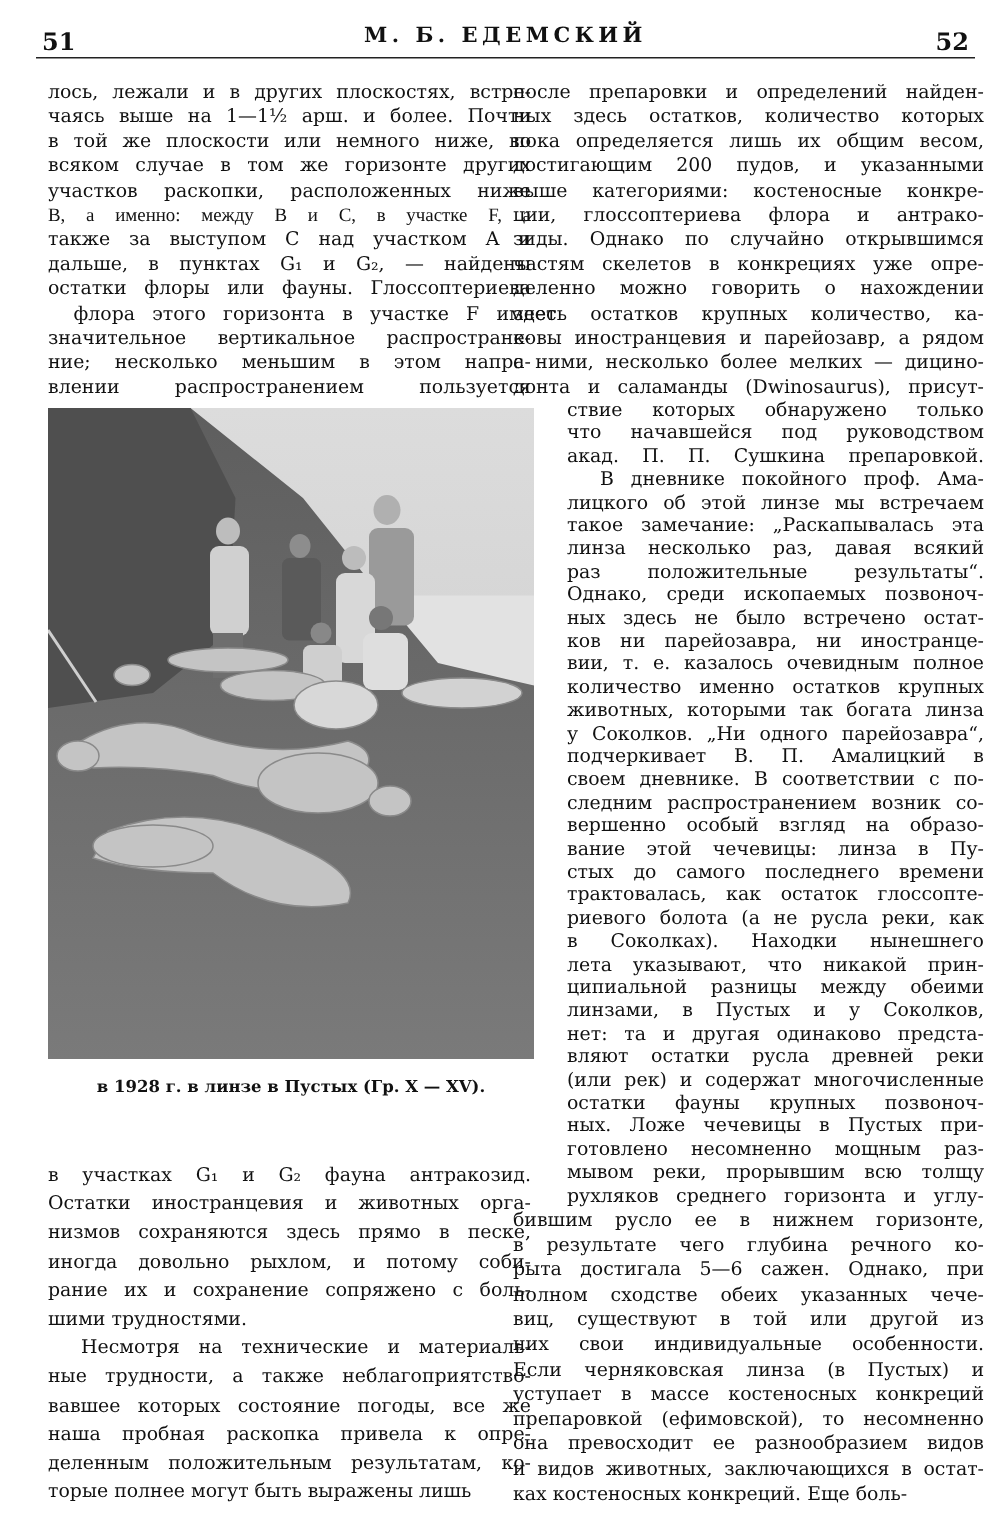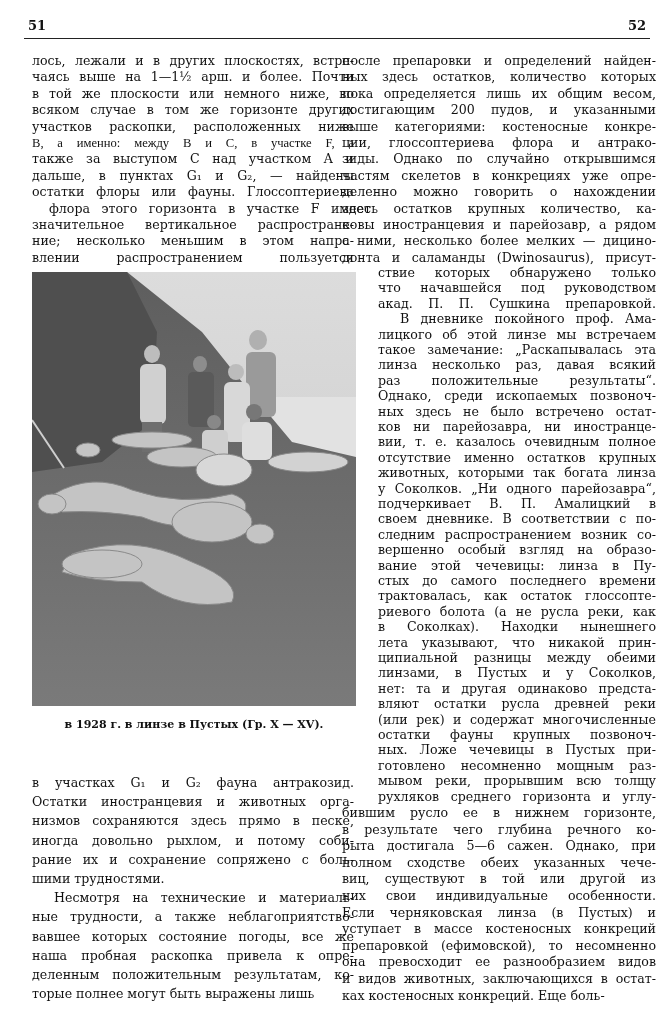--- a/index.html
+++ b/index.html
@@ -1,19 +1,19 @@
 <!DOCTYPE html>
 <html><head>
 <meta charset="utf-8">
 <style>
   html, body { margin:0; padding:0; background:#fff; }
   body { width:664px; height:1024px; position:relative; overflow:hidden;
          font-family:"DejaVu Serif", serif; color:#111; }
   .header { position:absolute; left:24px; right:14px; top:16px; height:24px; }
-  .pnum { position:absolute; top:2px; font-size:13px; font-weight:bold; }
+  .pnum { position:absolute; top:2px; font-size:16px; font-weight:bold; }
   .pnum.left { left:4px; }
   .pnum.right { right:4px; }
   .running-title { position:absolute; left:0; right:0; top:0; text-align:center;
                    font-size:14px; font-weight:bold; letter-spacing:3px; }
   .rule { position:absolute; left:24px; right:14px; top:38px; height:0;
           border-top:1.5px solid #222; }
   .line { position:absolute; font-size:12.6px; line-height:18.2px; height:18px;
           white-space:nowrap; text-align:justify; text-align-last:justify;
           overflow:hidden; }
   .col-left .line { left:32px; width:322px; }
@@ -24,20 +24,21 @@
   .figure { position:absolute; left:32px; top:272px; width:324px; height:434px;
             background:#6c6c6c; overflow:hidden; }
   .caption { position:absolute; left:24px; width:340px; top:718px; font-size:11px;
              line-height:14px; text-align:center; font-weight:bold; }
 </style>
 </head>
 <body>
 
 <div class="header">
   <span class="pnum left">51</span>
+  <span class="running-title">М. Б. ЕДЕМСКИЙ</span>
   <span class="pnum right">52</span>
 </div>
 <div class="rule"></div>
 
 <div class="col-left" id="col-left">
     <div class="line" style="top: 52px;">лось, лежали и в других плоскостях, встре-</div>
     <div class="line" style="top: 68.4px;">чаясь выше на 1—1½ арш. и более. Почти</div>
     <div class="line" style="top: 84.8px;">в той же плоскости или немного ниже, во</div>
     <div class="line" style="top: 101.2px;">всяком случае в том же горизонте других</div>
     <div class="line" style="top: 117.6px;">участков раскопки, расположенных ниже</div>
@@ -133,21 +134,21 @@
     <div class="line ind" style="top: 294.8px;">акад. П. П. Сушкина препаровкой.</div>
     <div class="line ind para" style="top: 310.2px;">В дневнике покойного проф. Ама-</div>
     <div class="line ind" style="top: 325.6px;">лицкого об этой линзе мы встречаем</div>
     <div class="line ind" style="top: 341px;">такое замечание: „Раскапывалась эта</div>
     <div class="line ind" style="top: 356.4px;">линза несколько раз, давая всякий</div>
     <div class="line ind" style="top: 371.8px;">раз положительные результаты“.</div>
     <div class="line ind" style="top: 387.2px;">Однако, среди ископаемых позвоноч-</div>
     <div class="line ind" style="top: 402.6px;">ных здесь не было встречено остат-</div>
     <div class="line ind" style="top: 418px;">ков ни парейозавра, ни иностранце-</div>
     <div class="line ind" style="top: 433.4px;">вии, т. е. казалось очевидным полное</div>
-    <div class="line ind" style="top: 448.8px;">отсутствие именно остатков крупных</div>
+    <div class="line ind" style="top: 448.8px;">количество именно остатков крупных</div>
     <div class="line ind" style="top: 464.2px;">животных, которыми так богата линза</div>
     <div class="line ind" style="top: 479.6px;">у Соколков. „Ни одного парейозавра“,</div>
     <div class="line ind" style="top: 495px;">подчеркивает В. П. Амалицкий в</div>
     <div class="line ind" style="top: 510.4px;">своем дневнике. В соответствии с по-</div>
     <div class="line ind" style="top: 525.8px;">следним распространением возник со-</div>
     <div class="line ind" style="top: 541.2px;">вершенно особый взгляд на образо-</div>
     <div class="line ind" style="top: 556.6px;">вание этой чечевицы: линза в Пу-</div>
     <div class="line ind" style="top: 572px;">стых до самого последнего времени</div>
     <div class="line ind" style="top: 587.4px;">трактовалась, как остаток глоссопте-</div>
     <div class="line ind" style="top: 602.8px;">риевого болота (а не русла реки, как</div>

